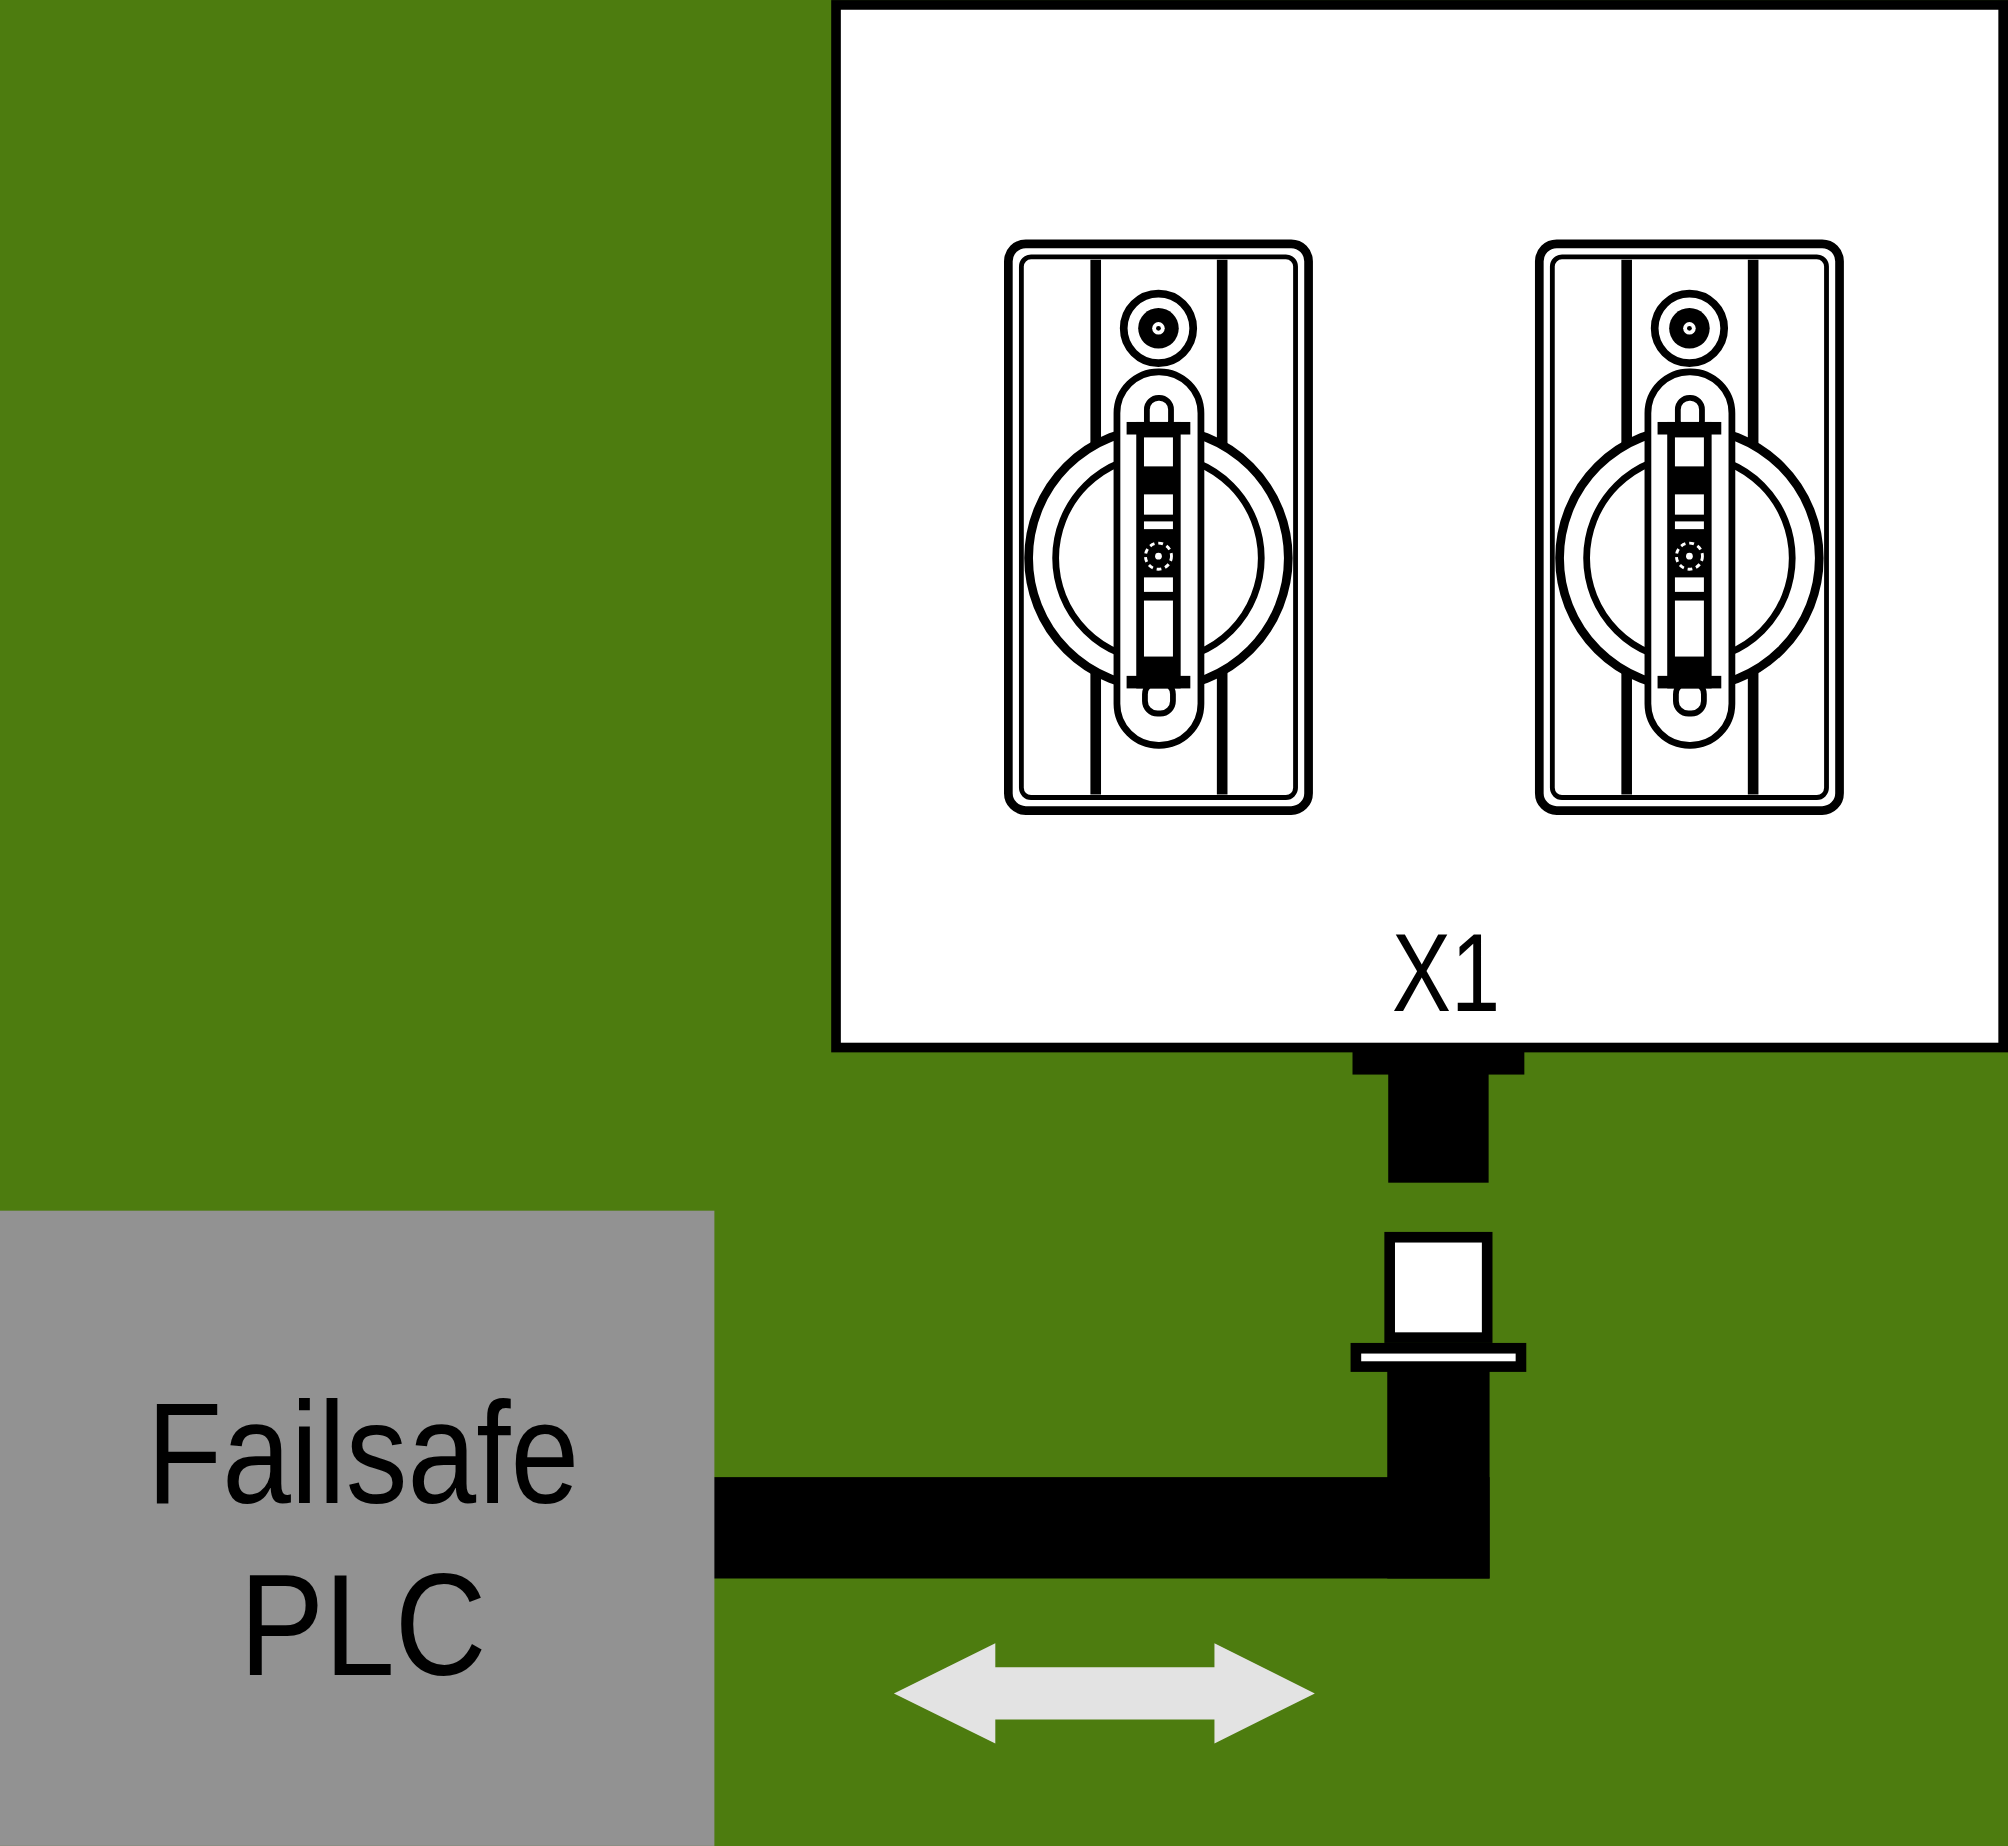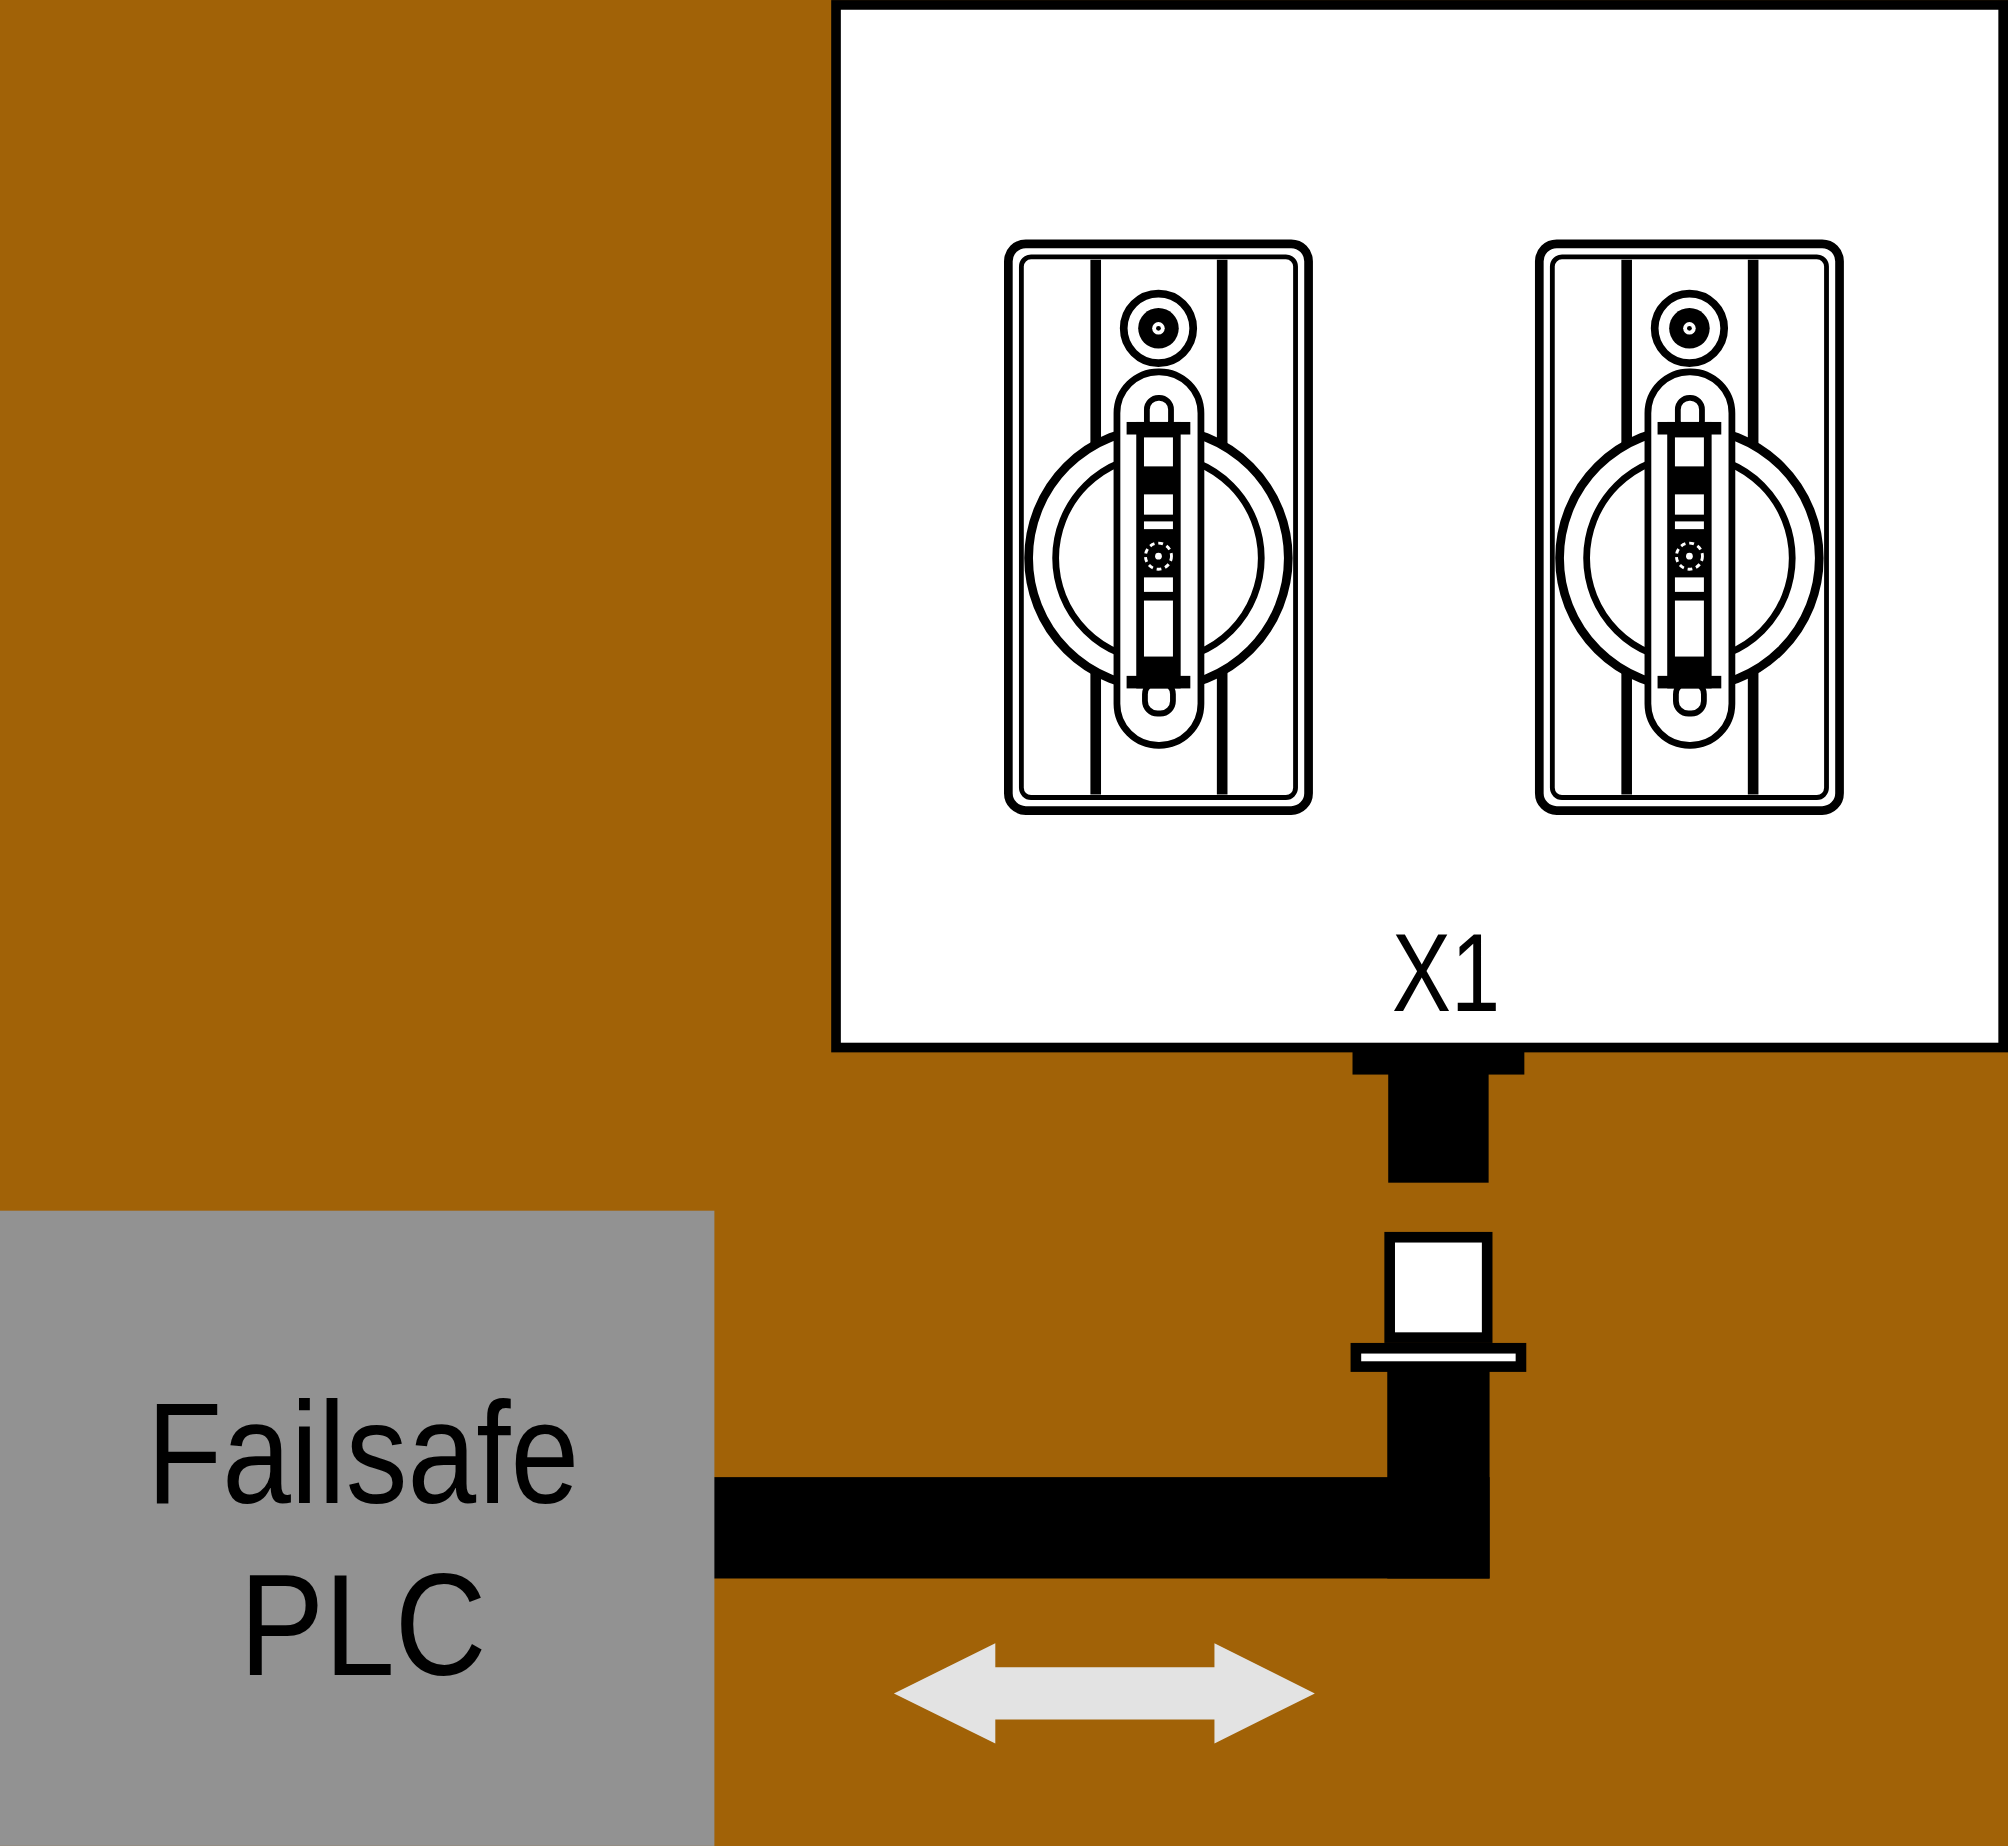--- a/index.html
+++ b/index.html
@@ -4,21 +4,21 @@
 <style>
   html, body {
     margin: 0;
     padding: 0;
     background: #ffffff;
   }
   .stage {
     position: relative;
     width: 2008px;
     height: 1846px;
-    background: #a16207;
+    background: #4d7c0f;
     overflow: hidden;
   }
   svg {
     display: block;
   }
   text {
     font-family: "Liberation Sans", "DejaVu Sans", sans-serif;
     fill: #000000;
   }
 </style>

